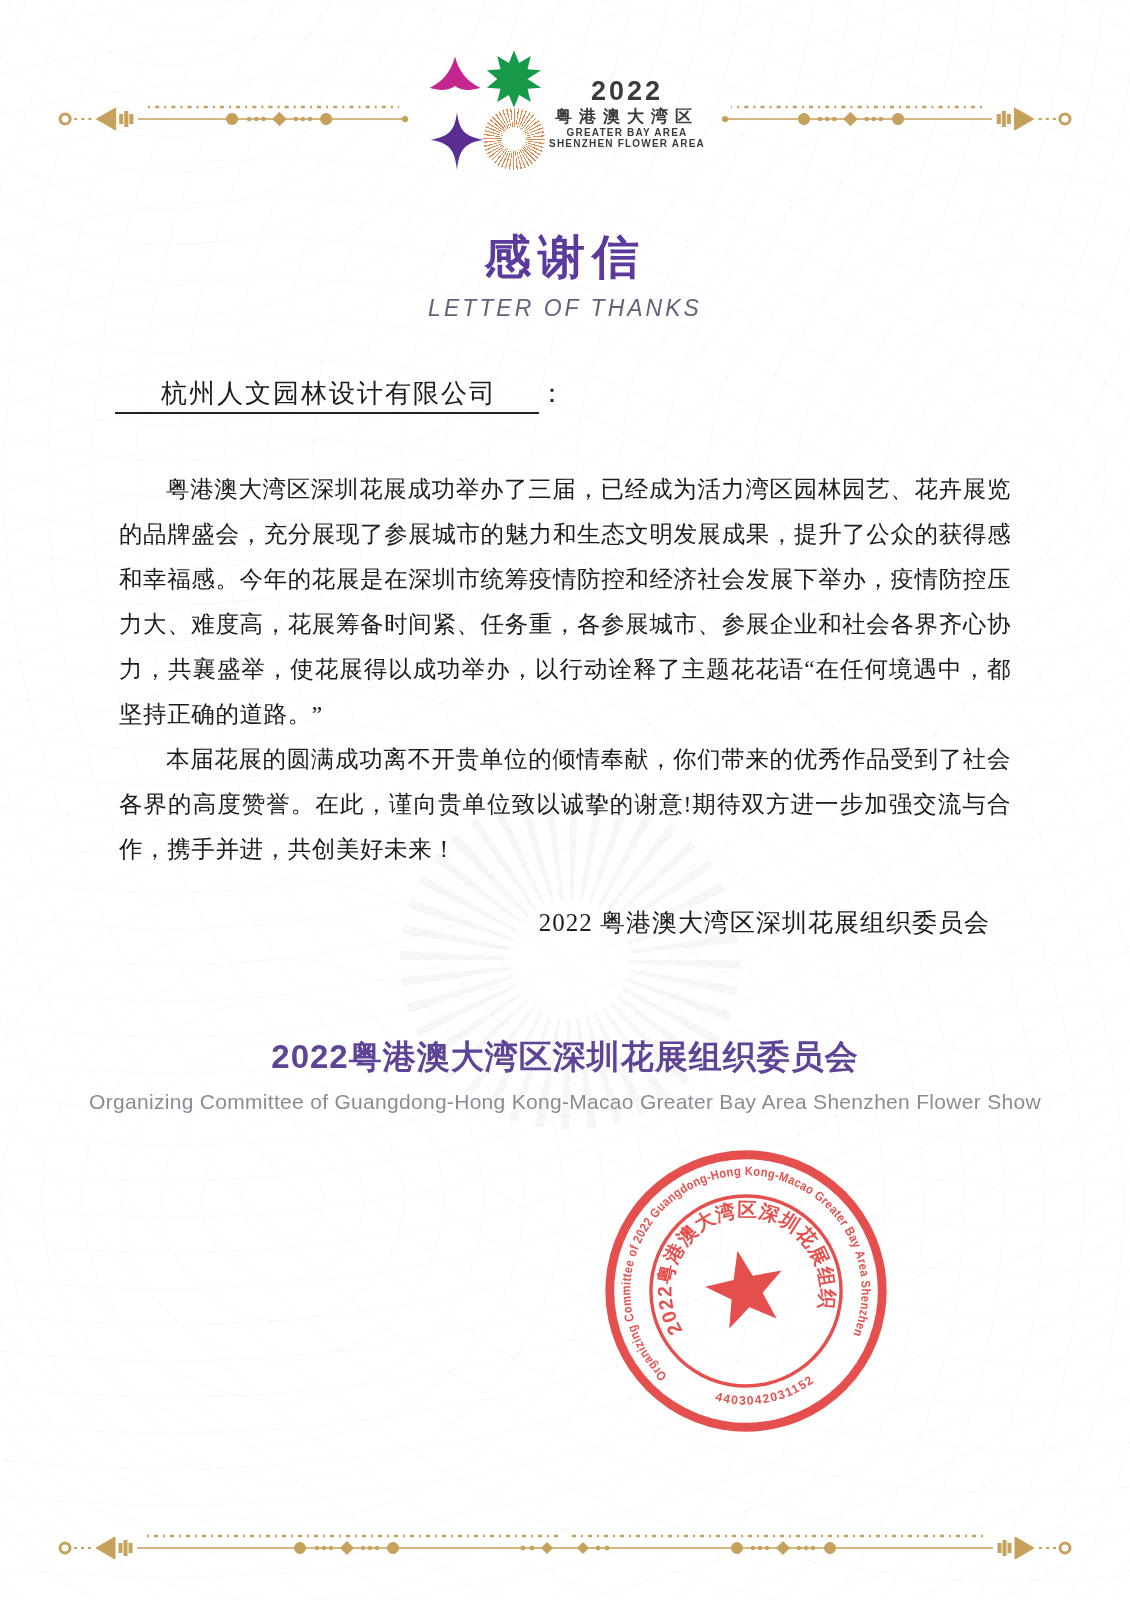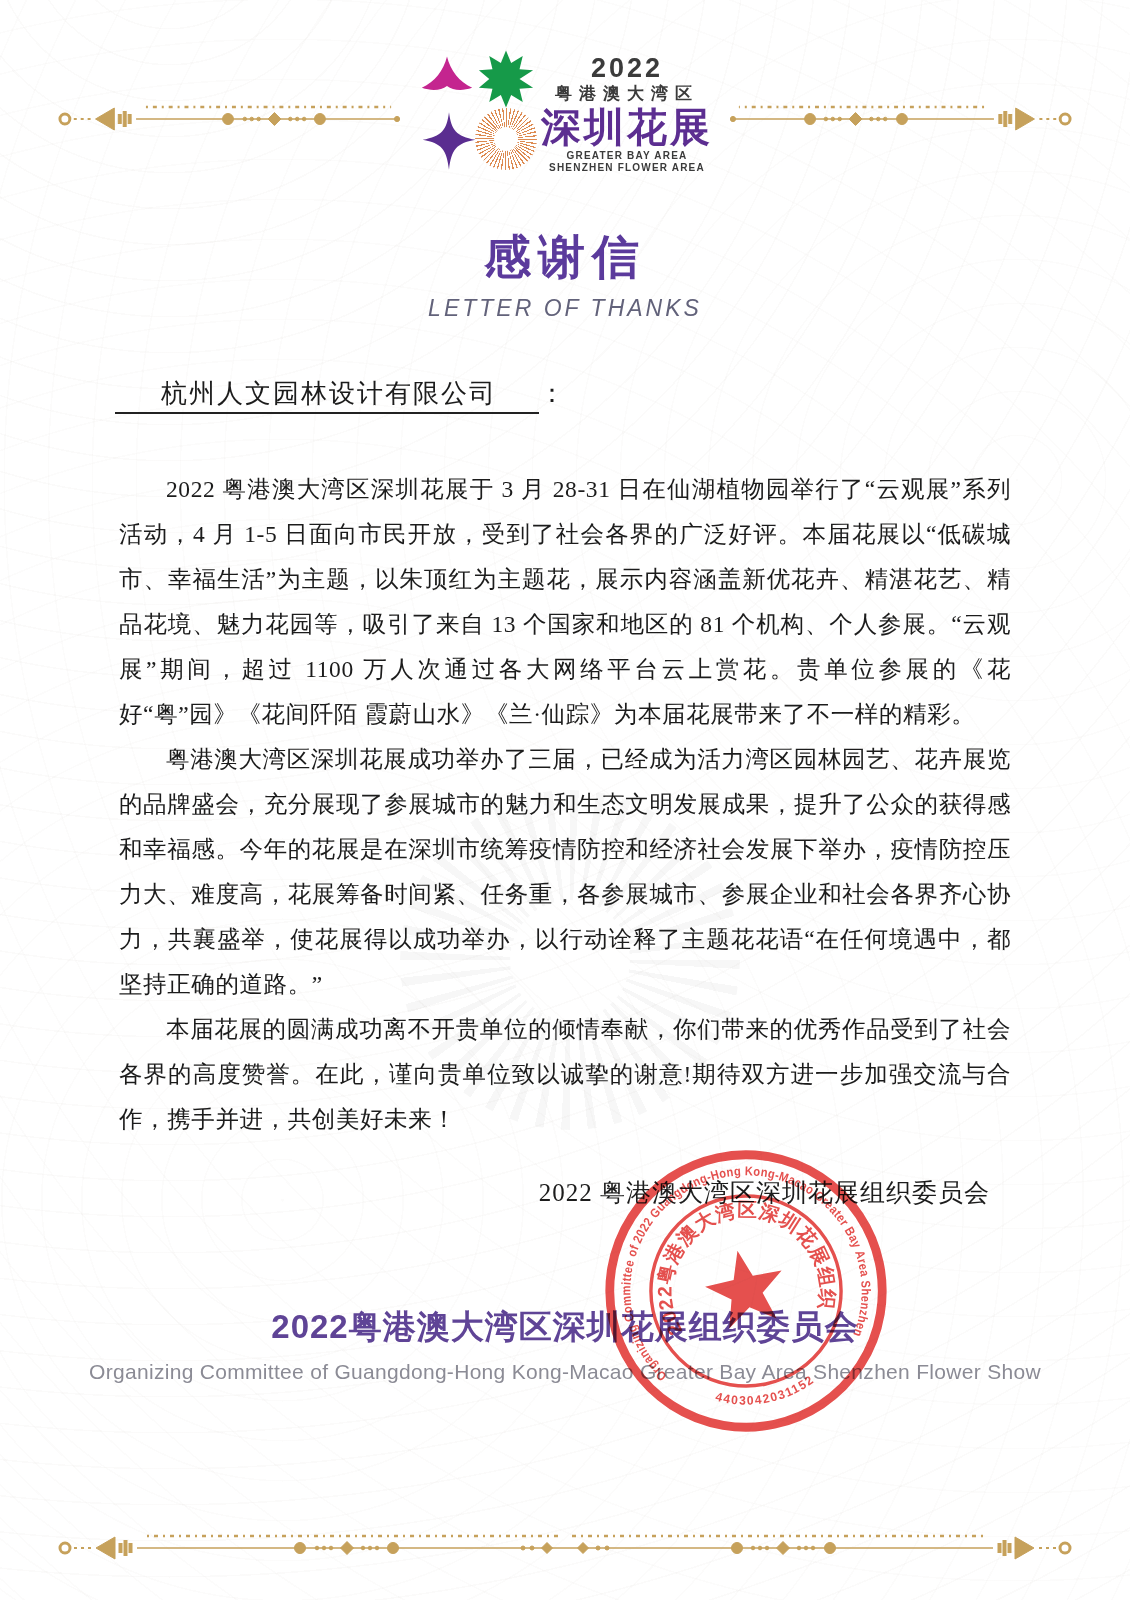--- a/index.html
+++ b/index.html
@@ -104,21 +104,20 @@
             <polygon fill="#169a49" points="50,4 41.7,24.3 23,12.8 28.2,34.1 6.3,35.8 23,50 6.3,64.2 28.2,65.9 23,87.2 41.7,75.7 50,96 58.3,75.7 77,87.2 71.8,65.9 93.7,64.2 71.8,50 93.7,35.8 71.8,34.1 77,12.8 58.3,24.3"></polygon>
           </svg>
           <svg class="li" style="left:2px;top:58px" width="60" height="62" viewBox="0 0 100 100">
             <path d="M50 2 C54 32 62 42 94 48 C62 54 54 64 50 98 C46 64 38 54 6 48 C38 42 46 32 50 2 Z" fill="#5a2d90"></path>
           </svg>
           <div class="li sunburst" style="left:58px;top:56px"></div>
         </div>
         <div class="logo-text">
           <div class="logo-year">2022</div>
           <div class="logo-region">粤港澳大湾区</div>
-          <div class="logo-cn">深圳花展</div>
           <div class="logo-en1">GREATER BAY AREA</div>
           <div class="logo-en2">SHENZHEN FLOWER AREA</div>
         </div>
       </div>
 
       <svg class="deco-seg mirror" viewBox="0 0 350 40" preserveAspectRatio="none">
         <g class="gold">
           <circle cx="10" cy="26" r="5" fill="none" stroke-width="3"></circle>
           <line x1="19" y1="26" x2="40" y2="26" stroke-width="2" stroke-dasharray="3 4"></line>
           <polygon points="60,15 60,37 41,26"></polygon>
@@ -140,21 +139,20 @@
         </g>
       </svg>
     </div>
 
     <div class="title-cn">感谢信</div>
     <div class="title-en">LETTER OF THANKS</div>
 
     <div class="recipient"><span class="recipient-name">杭州人文园林设计有限公司</span><span>：</span></div>
 
     <div class="body-text">
-      <p>2022 粤港澳大湾区深圳花展于 3 月 28-31 日在仙湖植物园举行了“云观展”系列活动，4 月 1-5 日面向市民开放，受到了社会各界的广泛好评。本届花展以“低碳城市、幸福生活”为主题，以朱顶红为主题花，展示内容涵盖新优花卉、精湛花艺、精品花境、魅力花园等，吸引了来自 13 个国家和地区的 81 个机构、个人参展。“云观展”期间，超过 1100 万人次通过各大网络平台云上赏花。贵单位参展的《花好“粤”园》《花间阡陌 霞蔚山水》《兰·仙踪》为本届花展带来了不一样的精彩。</p>
       <p>粤港澳大湾区深圳花展成功举办了三届，已经成为活力湾区园林园艺、花卉展览的品牌盛会，充分展现了参展城市的魅力和生态文明发展成果，提升了公众的获得感和幸福感。今年的花展是在深圳市统筹疫情防控和经济社会发展下举办，疫情防控压力大、难度高，花展筹备时间紧、任务重，各参展城市、参展企业和社会各界齐心协力，共襄盛举，使花展得以成功举办，以行动诠释了主题花花语“在任何境遇中，都坚持正确的道路。”</p>
       <p>本届花展的圆满成功离不开贵单位的倾情奉献，你们带来的优秀作品受到了社会各界的高度赞誉。在此，谨向贵单位致以诚挚的谢意!期待双方进一步加强交流与合作，携手并进，共创美好未来！</p>
     </div>
 
     <div class="signature">
       <div>2022 粤港澳大湾区深圳花展组织委员会</div>
     </div>
 
     <div class="footer-cn">2022粤港澳大湾区深圳花展组织委员会</div>
     <div class="footer-en">Organizing Committee of Guangdong-Hong Kong-Macao Greater Bay Area Shenzhen Flower Show</div>

